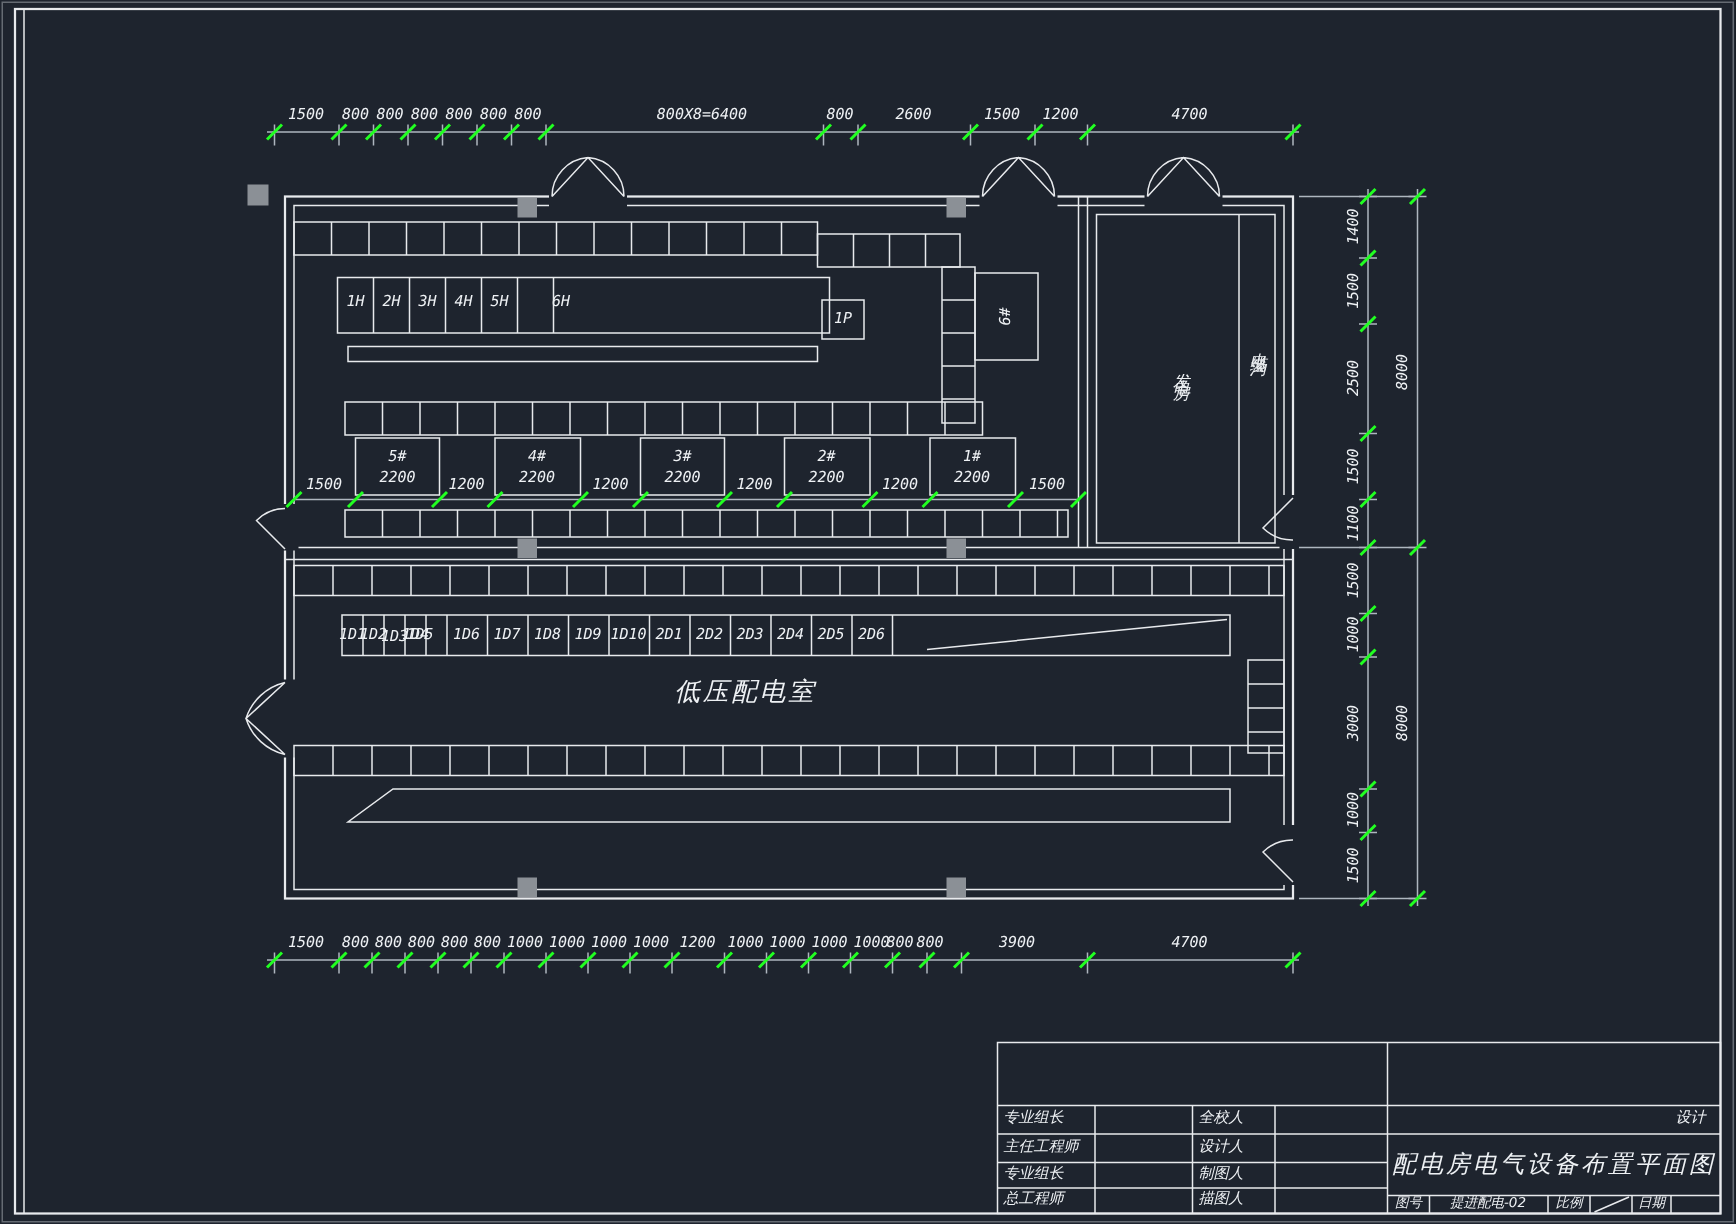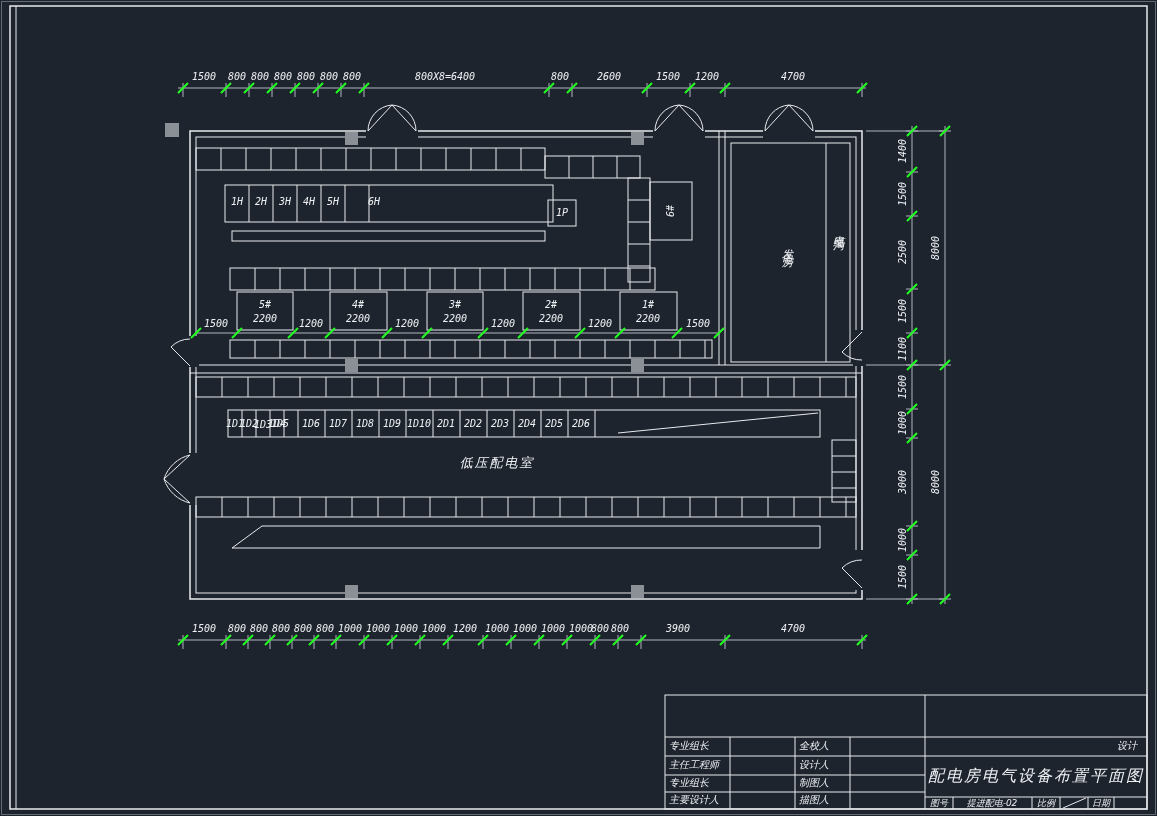--- a/index.html
+++ b/index.html
@@ -5,21 +5,21 @@
   html,body{margin:0;padding:0;background:#14181f;}
   #sheet{position:relative;width:1157px;height:816px;background:#1e242e;overflow:hidden;
          font-family:"DejaVu Sans Mono","Liberation Mono",monospace;font-style:italic;}
   svg{position:absolute;left:0;top:0;}
   .l{position:absolute;transform:translate(-50%,-50%);color:#eef1f4;font-size:10px;line-height:1;white-space:nowrap;}
   .lv{position:absolute;transform:translate(-50%,-50%) rotate(-90deg);color:#eef1f4;font-size:10px;line-height:1;white-space:nowrap;}
   .la{transform:translate(0,-50%);}
   .cn{font-family:"DejaVu Sans","Liberation Sans",sans-serif;}
   .vtext{position:absolute;transform:translate(-50%,-50%);writing-mode:vertical-rl;text-orientation:upright;
          color:#eef1f4;font-size:11px;letter-spacing:3px;line-height:1;}
-  .big{font-size:13px;letter-spacing:2px;}
+  .big{font-size:17px;letter-spacing:2px;}
   .tb{font-size:10px;}
   .tbs{font-size:9px;}
   .title{font-size:16px;letter-spacing:2px;}
 </style>
 </head>
 <body>
 
 <div id="sheet">
 
 <svg width="1157" height="816" viewBox="0 0 1157 816">
@@ -155,21 +155,21 @@
 </svg>
 
 <div>
   <span class="l" style="left:204px;top:77px">1500</span>
   <span class="l" style="left:237px;top:77px">800</span>
   <span class="l" style="left:260px;top:77px">800</span>
   <span class="l" style="left:283px;top:77px">800</span>
   <span class="l" style="left:306px;top:77px">800</span>
   <span class="l" style="left:329px;top:77px">800</span>
   <span class="l" style="left:352px;top:77px">800</span>
-  <span class="l" style="left:445px;top:77px">800X8=6400</span>
+  <span class="l" style="left:468px;top:77px">800X8=6400</span>
   <span class="l" style="left:560px;top:77px">800</span>
   <span class="l" style="left:609px;top:77px">2600</span>
   <span class="l" style="left:668px;top:77px">1500</span>
   <span class="l" style="left:707px;top:77px">1200</span>
   <span class="l" style="left:793px;top:77px">4700</span>
 </div>
 
 <div>
   <span class="l" style="left:204px;top:629px">1500</span>
   <span class="l" style="left:237px;top:629px">800</span>
@@ -258,21 +258,21 @@
 <div>
   <span class="l cn big" style="left:497px;top:462px">低压配电室</span>
   <span class="vtext cn" style="left:838px;top:230px">电缆沟</span>
   <span class="vtext cn" style="left:787px;top:245px">发电房</span>
 </div>
 
 <div>
   <span class="l la cn tb" style="left:669px;top:746px">专业组长</span>
   <span class="l la cn tb" style="left:669px;top:765px">主任工程师</span>
   <span class="l la cn tb" style="left:669px;top:783px">专业组长</span>
-  <span class="l la cn tb" style="left:669px;top:800px">主要设计人</span>
+  <span class="l la cn tb" style="left:669px;top:800px">总工程师</span>
   <span class="l la cn tb" style="left:799px;top:746px">全校人</span>
   <span class="l la cn tb" style="left:799px;top:765px">设计人</span>
   <span class="l la cn tb" style="left:799px;top:783px">制图人</span>
   <span class="l la cn tb" style="left:799px;top:800px">描图人</span>
   <span class="l cn tb" style="left:1127px;top:746px">设计</span>
   <span class="l cn title" style="left:1036px;top:776px">配电房电气设备布置平面图</span>
   <span class="l cn tbs" style="left:939px;top:803px">图号</span>
   <span class="l cn tbs" style="left:992px;top:803px">提进配电-02</span>
   <span class="l cn tbs" style="left:1046px;top:803px">比例</span>
   <span class="l cn tbs" style="left:1101px;top:803px">日期</span>

